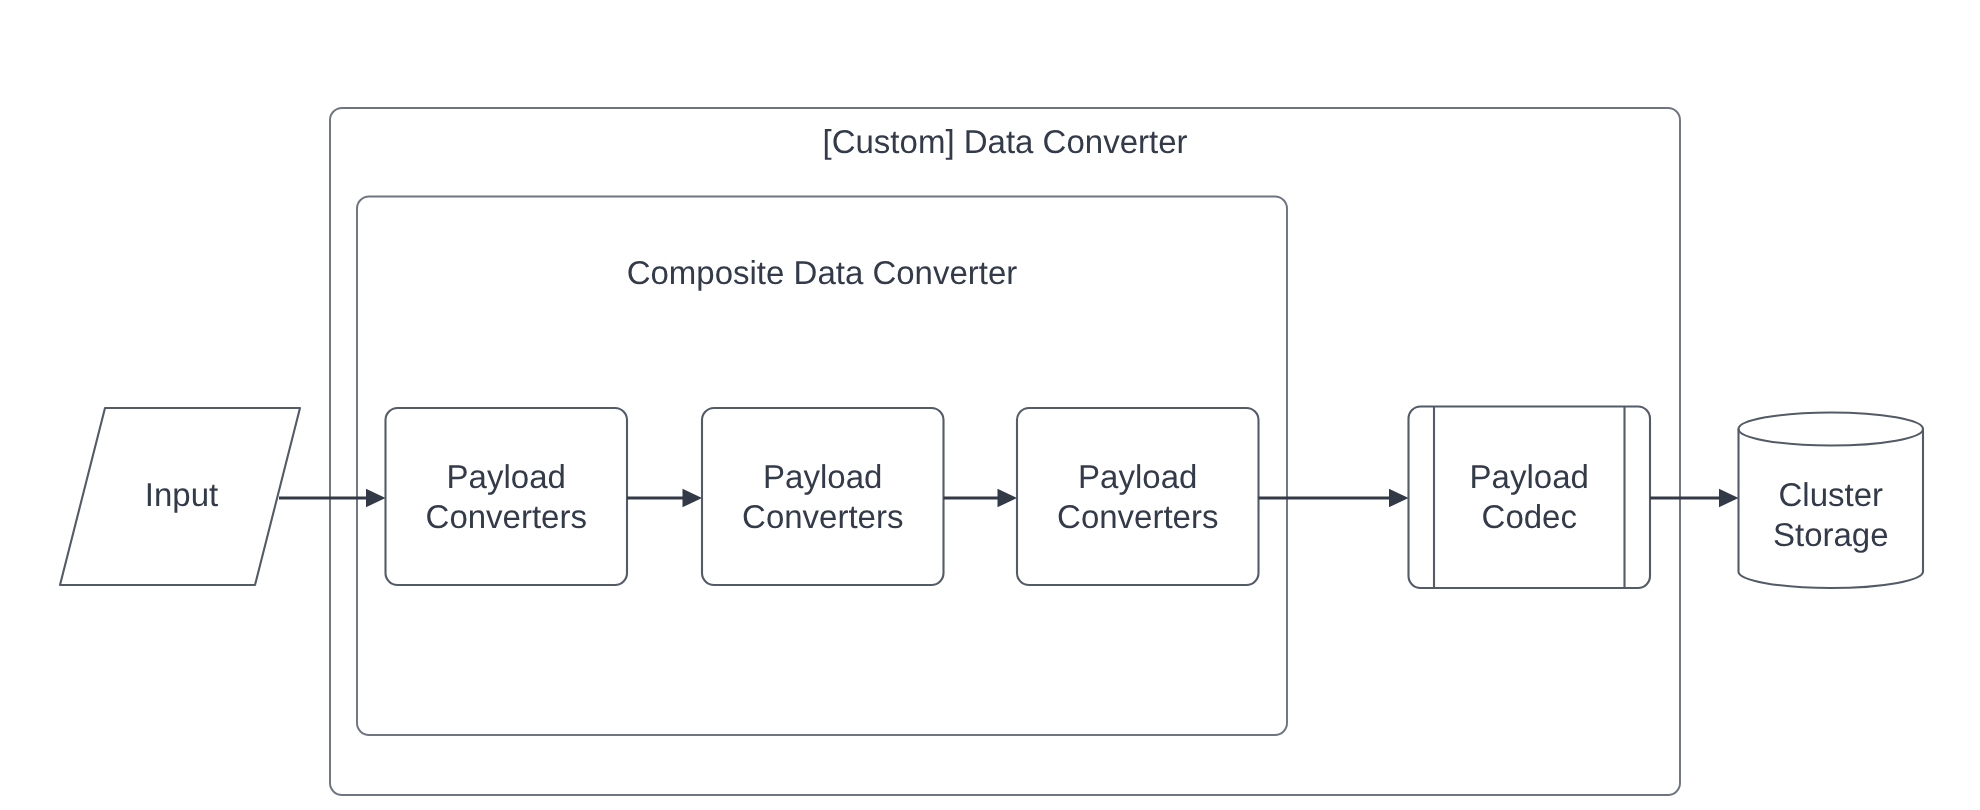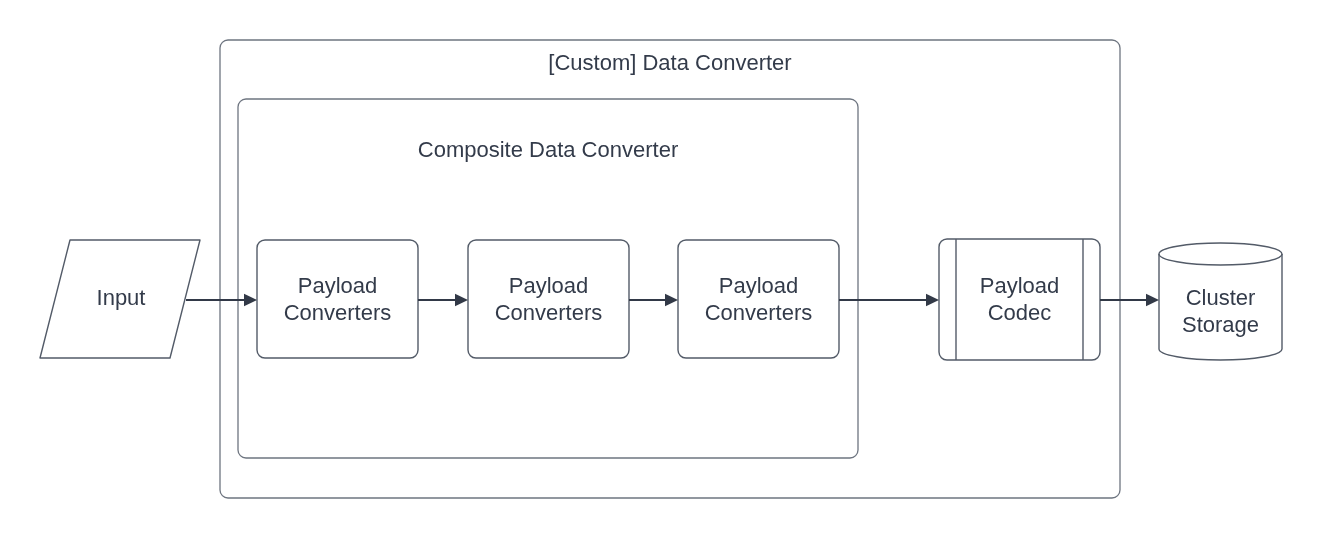--- a/index.html
+++ b/index.html
@@ -6,20 +6,21 @@
     margin: 0;
     padding: 0;
     background: #ffffff;
     width: 1320px;
     height: 540px;
     overflow: hidden;
   }
   .canvas-wrap {
     width: 1320px;
     height: 392px;
+    margin-top: 32px;
   }
   svg {
     display: block;
   }
   .container-box {
     fill: #ffffff;
     stroke: #6e7580;
     stroke-width: 1.3px;
   }
   .shape {

